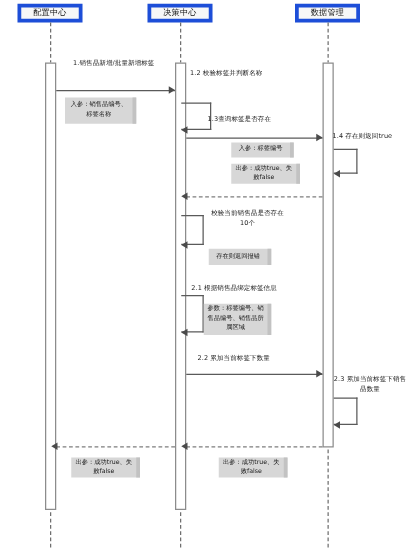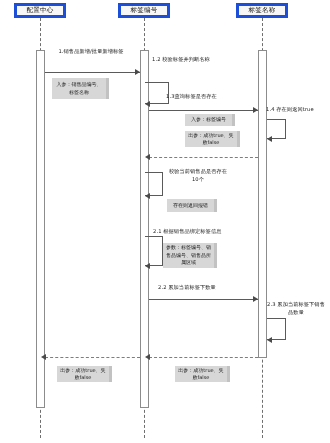--- a/index.html
+++ b/index.html
@@ -103,24 +103,24 @@
 </style>
 </head>
 <body>
 
 <div id="diagram">
 
   <div class="lifeline-header" style="left:14px; top:3px; width:52px;">
     <span>配置中心</span>
   </div>
   <div class="lifeline-header" style="left:118px; top:3px; width:52px;">
-    <span>标签编号</span>
+    <span>决策中心</span>
   </div>
   <div class="lifeline-header" style="left:236px; top:3px; width:52px;">
-    <span>标签名称</span>
+    <span>数据管理</span>
   </div>
 
   <div class="lifeline-dash" style="left:40px; top:18px; height:420px;"></div>
   <div class="lifeline-dash" style="left:144px; top:18px; height:420px;"></div>
   <div class="lifeline-dash" style="left:262px; top:18px; height:420px;"></div>
 
   <div class="activation" style="left:36px; top:50px; height:358px;"></div>
   <div class="activation" style="left:140px; top:50px; height:358px;"></div>
   <div class="activation" style="left:258px; top:50px; height:308px;"></div>
 

